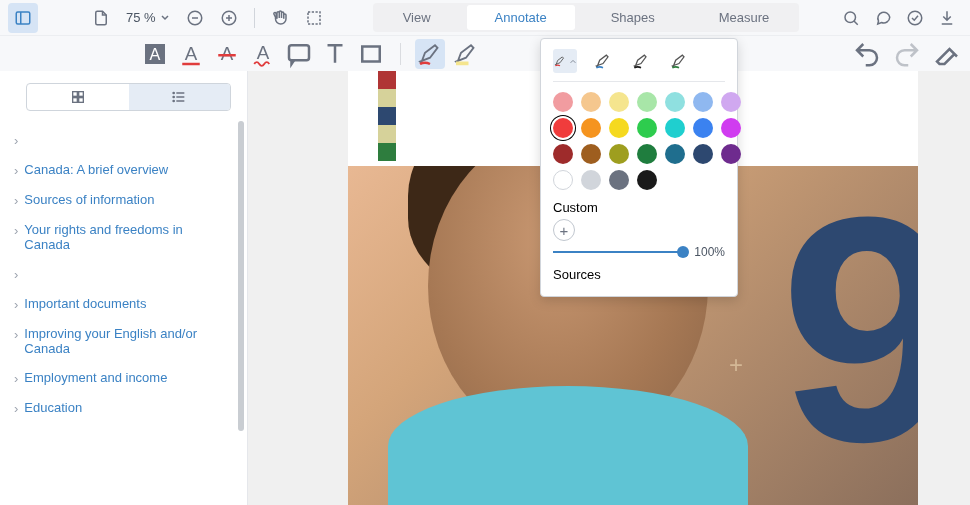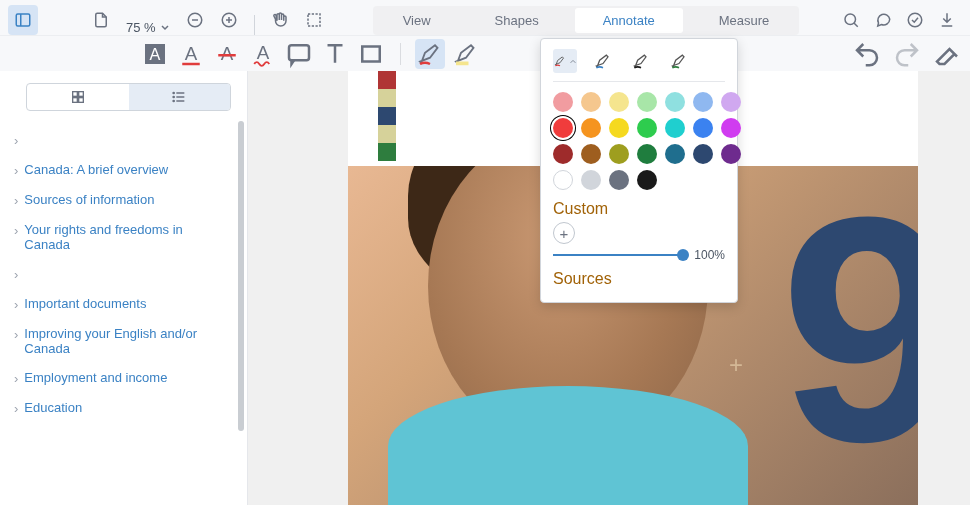--- a/index.html
+++ b/index.html
@@ -1,17 +1,17 @@
 <!DOCTYPE html>
 <html><head>
 <meta charset="utf-8">
 <style>
 *{box-sizing:border-box;margin:0;padding:0;font-family:-apple-system,BlinkMacSystemFont,"Segoe UI",Arial,sans-serif}
 body{width:970px;height:505px;overflow:hidden;background:#fff}
-.topbar{height:35px;background:#f7f8fa;display:flex;align-items:flex-end;padding:0 8px;gap:4px}
+.topbar{height:35px;background:#f7f8fa;display:flex;align-items:center;padding:0 8px;gap:4px}
 .icon-btn{width:30px;height:30px;display:flex;align-items:center;justify-content:center;border-radius:4px;cursor:pointer;color:#6b7280}
 .icon-btn.active{background:#d6e4f5;color:#3b82c4}
 .icon-btn svg{width:18px;height:18px}
 .zoom-select{display:flex;align-items:center;gap:4px;font-size:13px;color:#4b5563;padding:0 6px;cursor:pointer}
 .divider{width:1px;height:20px;background:#d1d5db;margin:0 6px}
 .top-tabs{display:flex;gap:8px;margin-left:40px;background:#f0f0f2;border-radius:4px;padding:2px}
 .top-tab{padding:5px 28px;font-size:13px;color:#6b7280;cursor:pointer;border-radius:3px}
 .top-tab.active{color:#3b82c4;background:#fff}
 .right-icons{margin-left:auto;display:flex;gap:2px}
 .toolbar2{height:36px;background:#f7f8fa;display:flex;align-items:center;padding:0 8px;gap:6px;border-top:1px solid #eceef1;padding-left:140px}
@@ -38,21 +38,21 @@
 .face{position:absolute;left:80px;top:-40px;width:280px;height:320px;border-radius:50%;background:radial-gradient(ellipse at 45% 35%,#c99872 0%,#a67854 60%,#8b6548 100%)}
 .hair{position:absolute;left:60px;top:-80px;width:320px;height:220px;border-radius:50% 50% 40% 40%;background:#3d2817}
 .shirt{position:absolute;left:40px;top:220px;width:360px;height:200px;background:#5fc4d4;border-radius:50% 50% 0 0/30% 30% 0 0}
 .popup{position:absolute;left:540px;top:38px;width:198px;background:#fff;border:1px solid #d1d5db;border-radius:4px;box-shadow:0 4px 12px rgba(0,0,0,0.15);padding:10px 12px;z-index:10}
 .popup-header{display:flex;gap:14px;padding-bottom:8px;border-bottom:1px solid #e5e7eb;margin-bottom:10px}
 .popup-header .ph{width:24px;height:24px;display:flex;align-items:center;justify-content:center;cursor:pointer;border-radius:3px}
 .popup-header .ph.active{background:#e5ecf5}
 .palette{display:grid;grid-template-columns:repeat(7,22px);gap:6px;margin-bottom:10px}
 .swatch{width:20px;height:20px;border-radius:50%;cursor:pointer}
 .swatch.selected{box-shadow:0 0 0 2px #fff,0 0 0 3px #000}
-.popup-label{font-size:16px;color:#a16207;margin:6px 0 4px}
+.popup-label{font-size:13px;color:#000000;margin:6px 0 4px}
 .add-custom{width:22px;height:22px;border:1px solid #c1c7cf;border-radius:50%;display:flex;align-items:center;justify-content:center;color:#6b7280;cursor:pointer;font-size:15px;margin-bottom:4px}
 .slider-row{display:flex;align-items:center;gap:4px;margin-bottom:8px}
 .slider{flex:1;height:2px;background:#d1d5db;position:relative;border-radius:1px}
 .slider-fill{position:absolute;left:0;top:0;height:2px;background:#3b82c4}
 .slider-thumb{position:absolute;top:-5px;width:12px;height:12px;border-radius:50%;background:#3b82c4;cursor:pointer}
 .slider-val{font-size:12px;color:#4b5563;width:38px;text-align:right}
 .drag-handle{position:absolute;left:253px;top:280px;width:6px;height:40px;display:flex;flex-direction:column;justify-content:center;gap:2px;cursor:col-resize}
 .drag-handle span{width:2px;height:2px;background:#9ca3af;border-radius:50%;margin:0 auto}
 .toolbar-right{margin-left:auto;display:flex;gap:10px}
 </style>
@@ -98,22 +98,22 @@
         <path d="M8 13V5a1.5 1.5 0 1 1 3 0V12M11 5.5V4a1.5 1.5 0 1 1 3 0v8M14 5.5a1.5 1.5 0 1 1 3 0V13M17 8a1.5 1.5 0 1 1 3 0v5a7 7 0 0 1-14 0v-2l-2-4a1.5 1.5 0 1 1 2.6-1.5L8 13"></path>
       </svg>
     </div>
   <div class="icon-btn">
       <svg viewBox="0 0 24 24" fill="none" stroke="currentColor" stroke-width="2" stroke-dasharray="3 2">
         <rect x="4" y="4" width="16" height="16"></rect>
       </svg>
     </div>
   <div class="top-tabs">
     <div class="top-tab">View</div>
+    <div class="top-tab active">Annotate</div>
     <div class="top-tab">Shapes</div>
-    <div class="top-tab active">Annotate</div>
     <div class="top-tab">Measure</div>
   </div>
   <div class="right-icons">
     <div class="icon-btn">
         <svg viewBox="0 0 24 24" fill="none" stroke="currentColor" stroke-width="2">
           <circle cx="11" cy="11" r="7"></circle>
           <line x1="21" y1="21" x2="16" y2="16"></line>
         </svg>
       </div>
     <div class="icon-btn">

